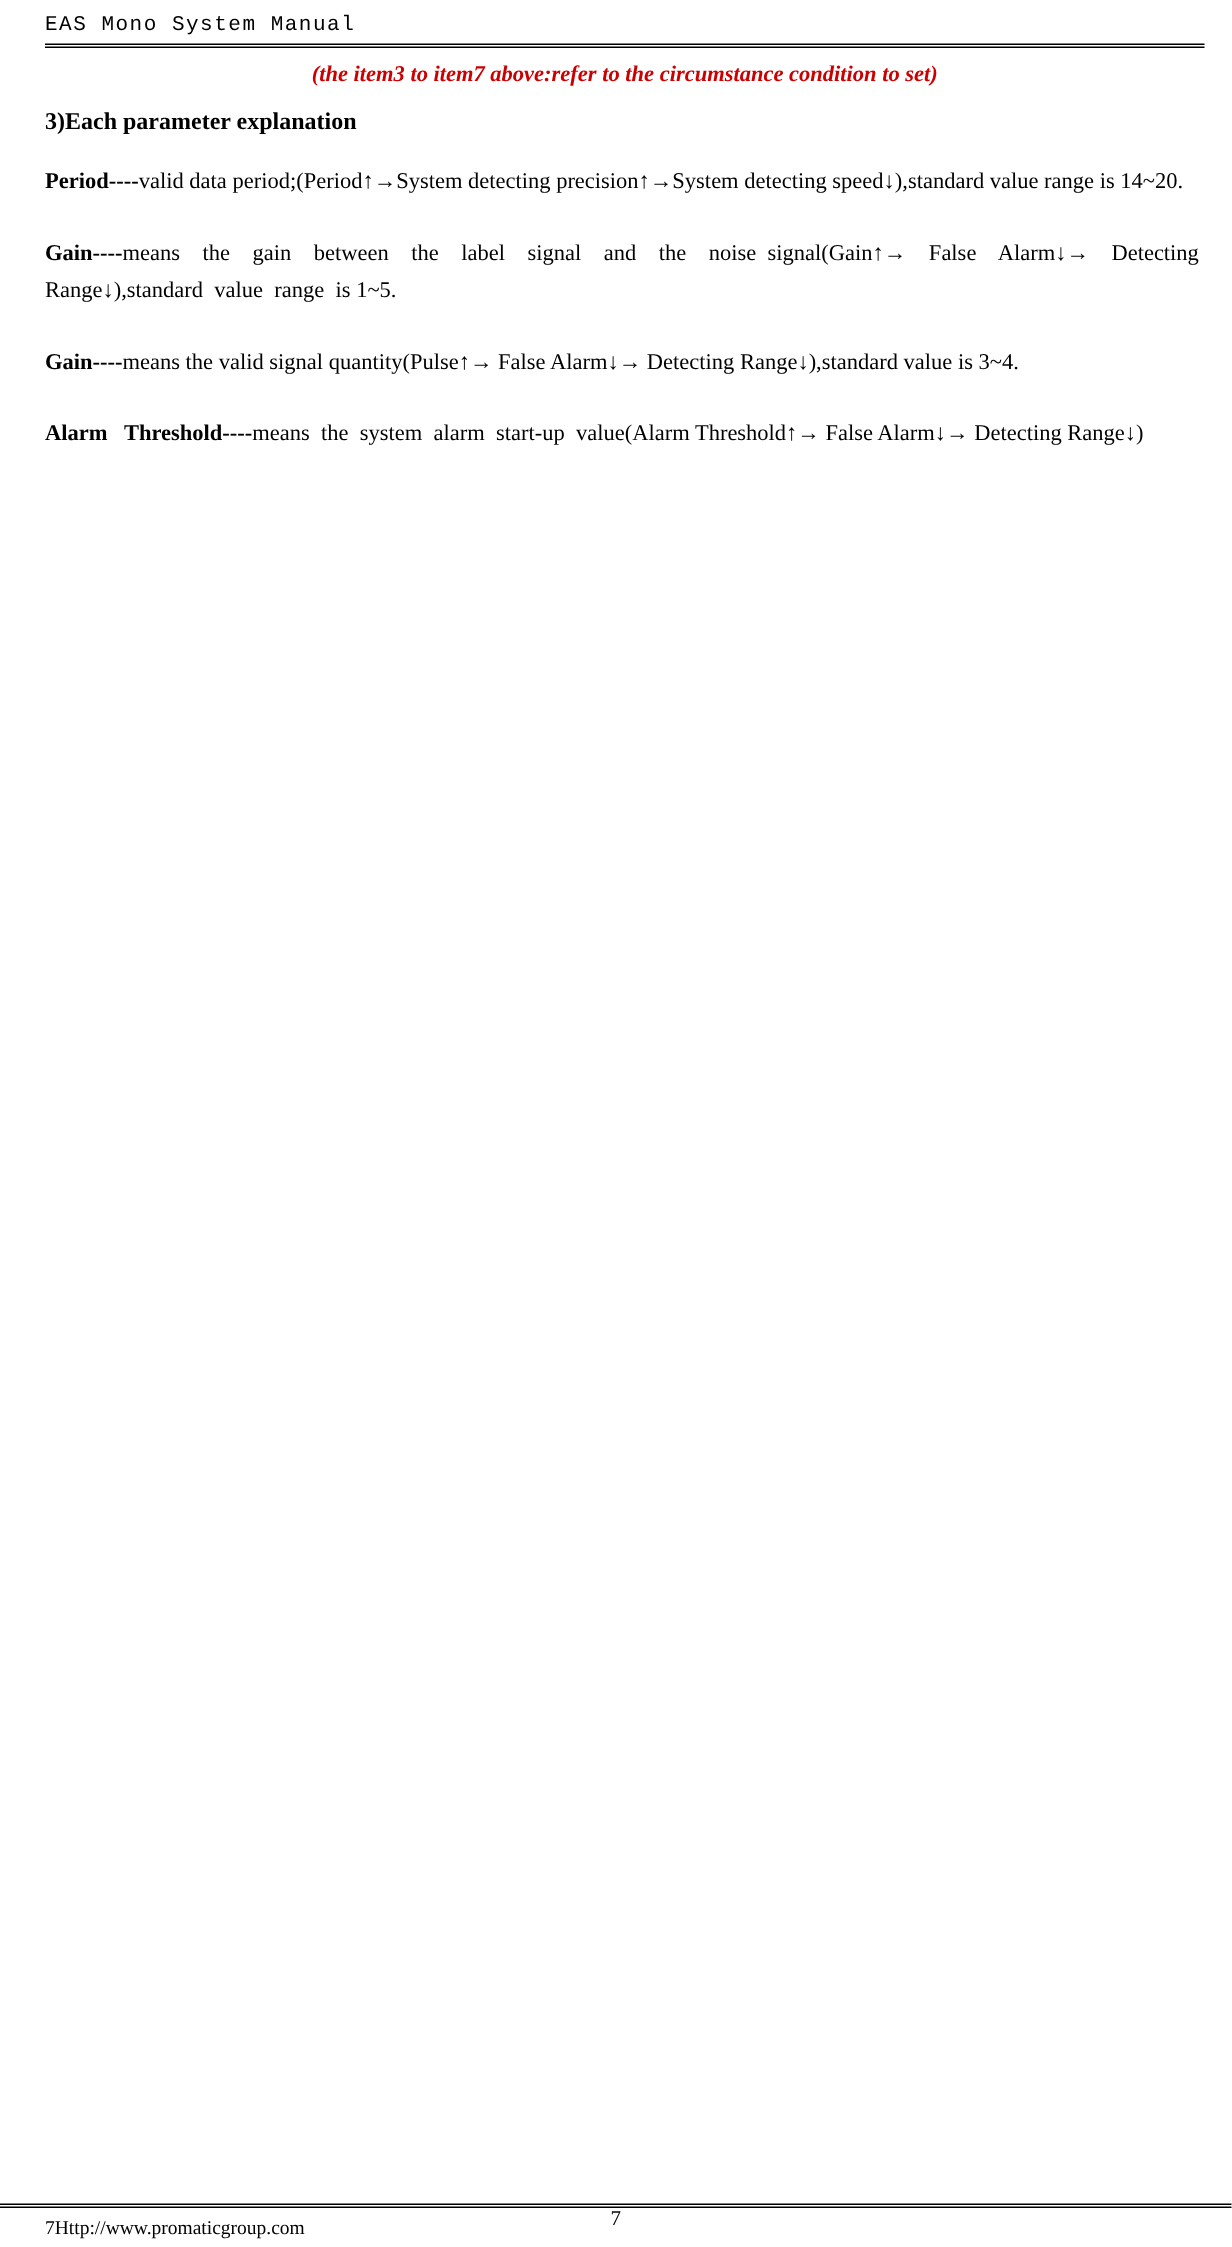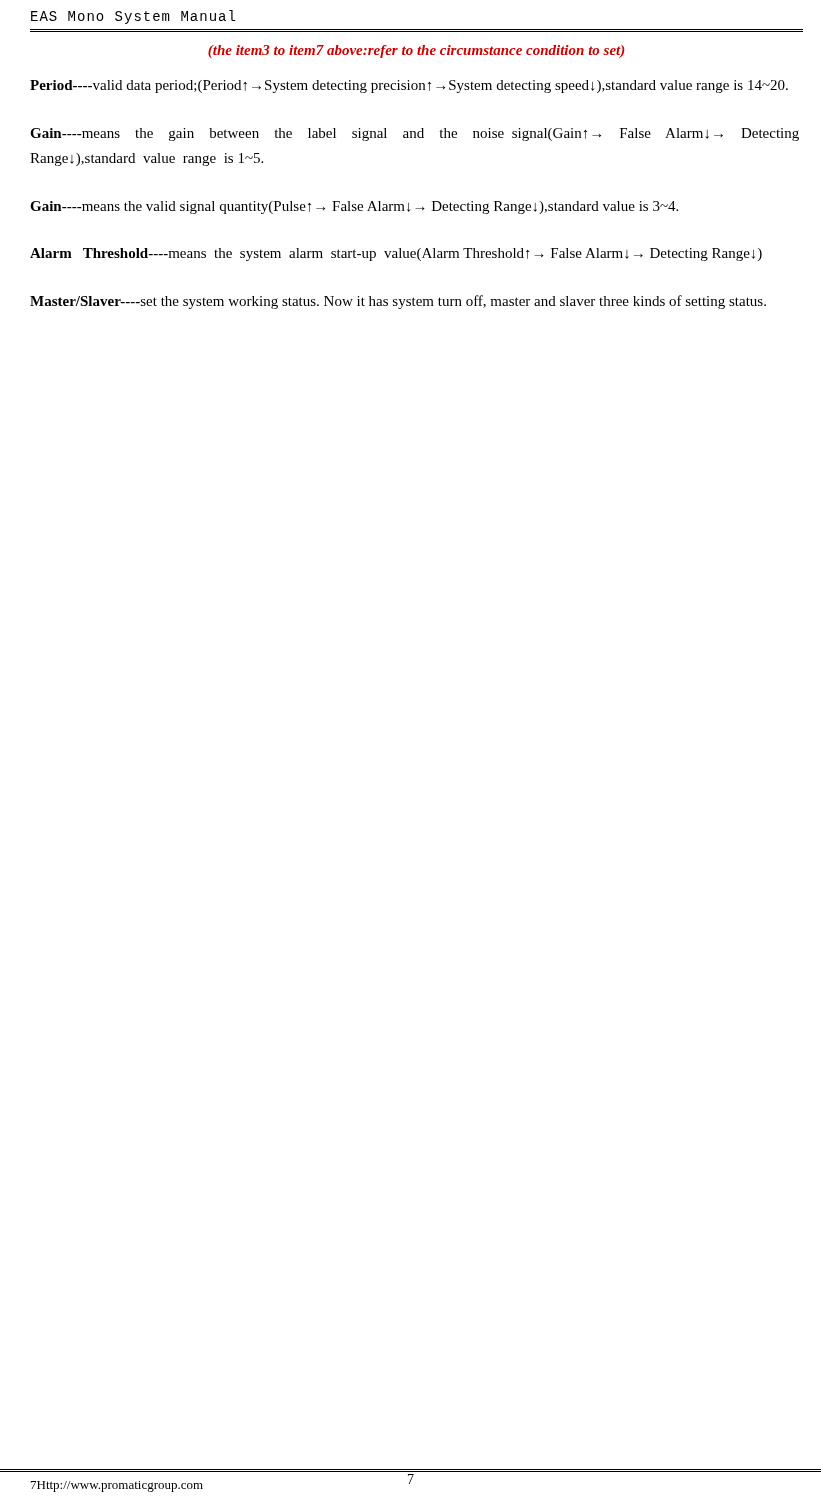--- a/index.html
+++ b/index.html
@@ -109,20 +109,21 @@
   <div class="header">
     <span class="header-title">EAS Mono System Manual</span>
   </div>
 
   <div class="content">
 
     <div class="notice-line">
       <span>(the item3 to item7 above:refer to the circumstance condition to set)</span>
     </div>
 
+    <div class="section-heading">3)Each parameter explanation</div>
 
     <div class="param-block">
       <p>
         <span class="param-name">Period</span><span class="param-dashes">----</span>valid data period;(Period↑→System detecting precision↑→System detecting speed↓),standard value range is 14~20.
       </p>
     </div>
 
     <div class="param-block">
       <p>
         <span class="param-name">Gain</span><span class="param-dashes">----</span>means&nbsp; the&nbsp; gain&nbsp; between&nbsp; the&nbsp; label&nbsp; signal&nbsp; and&nbsp; the&nbsp; noise signal(Gain↑→&nbsp; False&nbsp; Alarm↓→&nbsp; Detecting&nbsp; Range↓),standard&nbsp; value&nbsp; range&nbsp; is 1~5.
@@ -135,25 +136,20 @@
       </p>
     </div>
 
     <div class="param-block">
       <p>
         <span class="param-name">Alarm&nbsp;&nbsp; Threshold</span><span class="param-dashes">----</span>means&nbsp; the&nbsp; system&nbsp; alarm&nbsp; start-up&nbsp; value(Alarm Threshold↑→ False Alarm↓→ Detecting Range↓)
       </p>
     </div>
 
 
-    <div class="param-block">
-      <p>
-        <span class="param-name">Master/Slaver</span><span class="param-dashes">----</span>set the system working status. Now it has system turn off, master and slaver three kinds of setting status.
-      </p>
-    </div>
 
     <div class="empty-space"></div>
 
   </div>
 
   <div class="footer-wrapper">
     <span class="footer-text">7Http://www.promaticgroup.com</span>
   </div>
   <div class="page-num-center" style="position:absolute; bottom: 10px; left: 0; right: 0; text-align: center;">
     <span>7</span>

